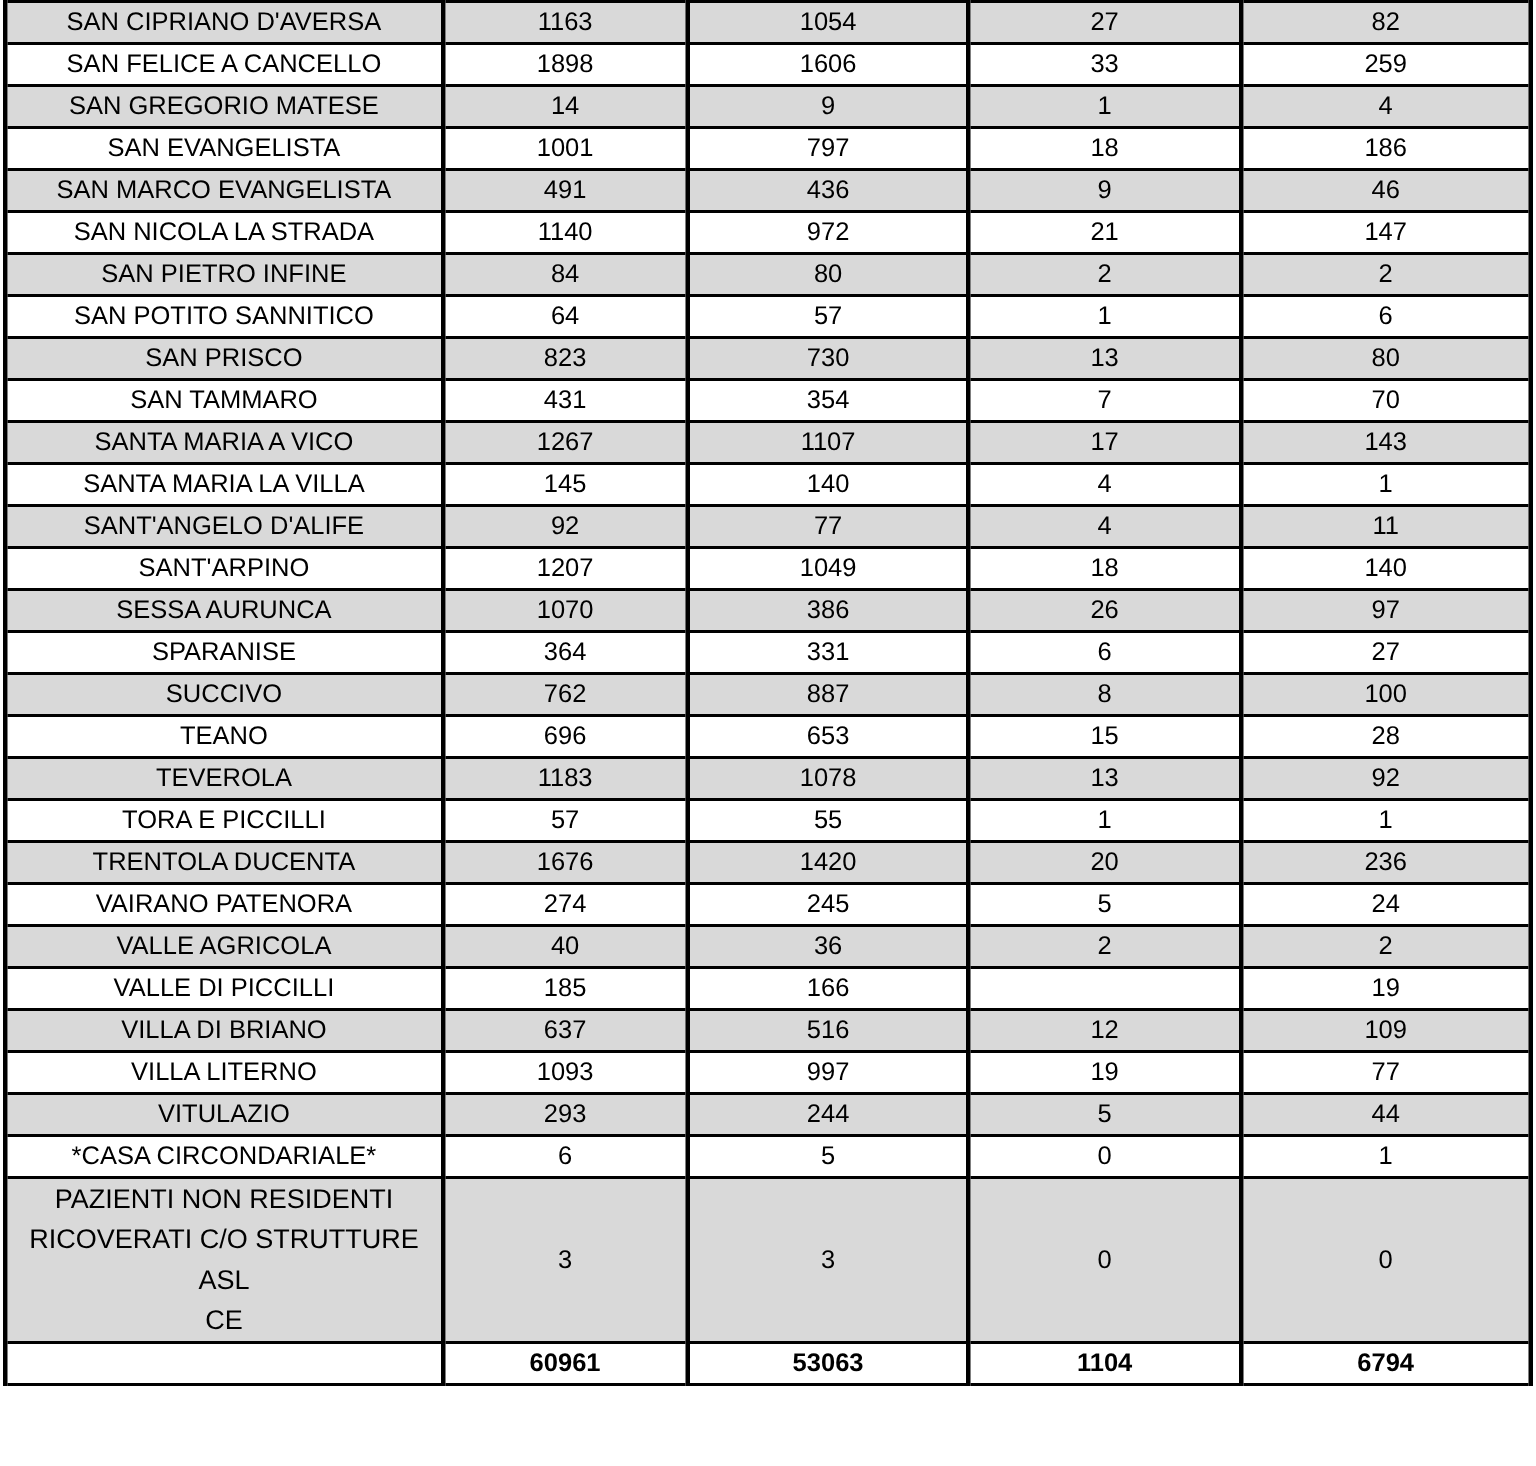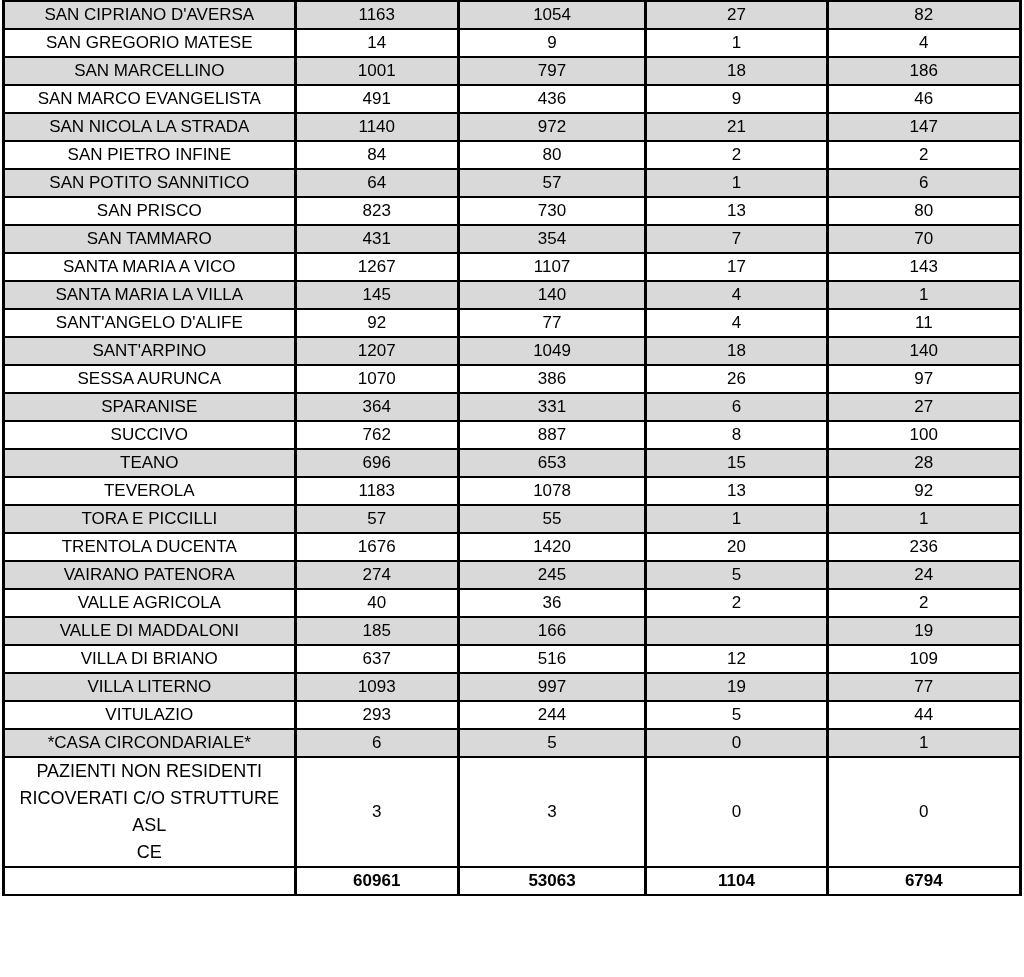--- a/index.html
+++ b/index.html
@@ -73,28 +73,35 @@
     </colgroup>
     <tbody>
         <tr>
           <td>SAN CIPRIANO D'AVERSA</td>
           <td>1163</td>
           <td>1054</td>
           <td>27</td>
           <td>82</td>
         </tr>
         <tr>
+          <td>SAN FELICE A CANCELLO</td>
+          <td>1898</td>
+          <td>1606</td>
+          <td>33</td>
+          <td>259</td>
+        </tr>
+        <tr>
           <td>SAN GREGORIO MATESE</td>
           <td>14</td>
           <td>9</td>
           <td>1</td>
           <td>4</td>
         </tr>
         <tr>
-          <td>SAN MARCELLINO</td>
+          <td>SAN EVANGELISTA</td>
           <td>1001</td>
           <td>797</td>
           <td>18</td>
           <td>186</td>
         </tr>
         <tr>
           <td>SAN MARCO EVANGELISTA</td>
           <td>491</td>
           <td>436</td>
           <td>9</td>
@@ -220,21 +227,21 @@
           <td>24</td>
         </tr>
         <tr>
           <td>VALLE AGRICOLA</td>
           <td>40</td>
           <td>36</td>
           <td>2</td>
           <td>2</td>
         </tr>
         <tr>
-          <td>VALLE DI MADDALONI</td>
+          <td>VALLE DI PICCILLI</td>
           <td>185</td>
           <td>166</td>
           <td></td>
           <td>19</td>
         </tr>
         <tr>
           <td>VILLA DI BRIANO</td>
           <td>637</td>
           <td>516</td>
           <td>12</td>

